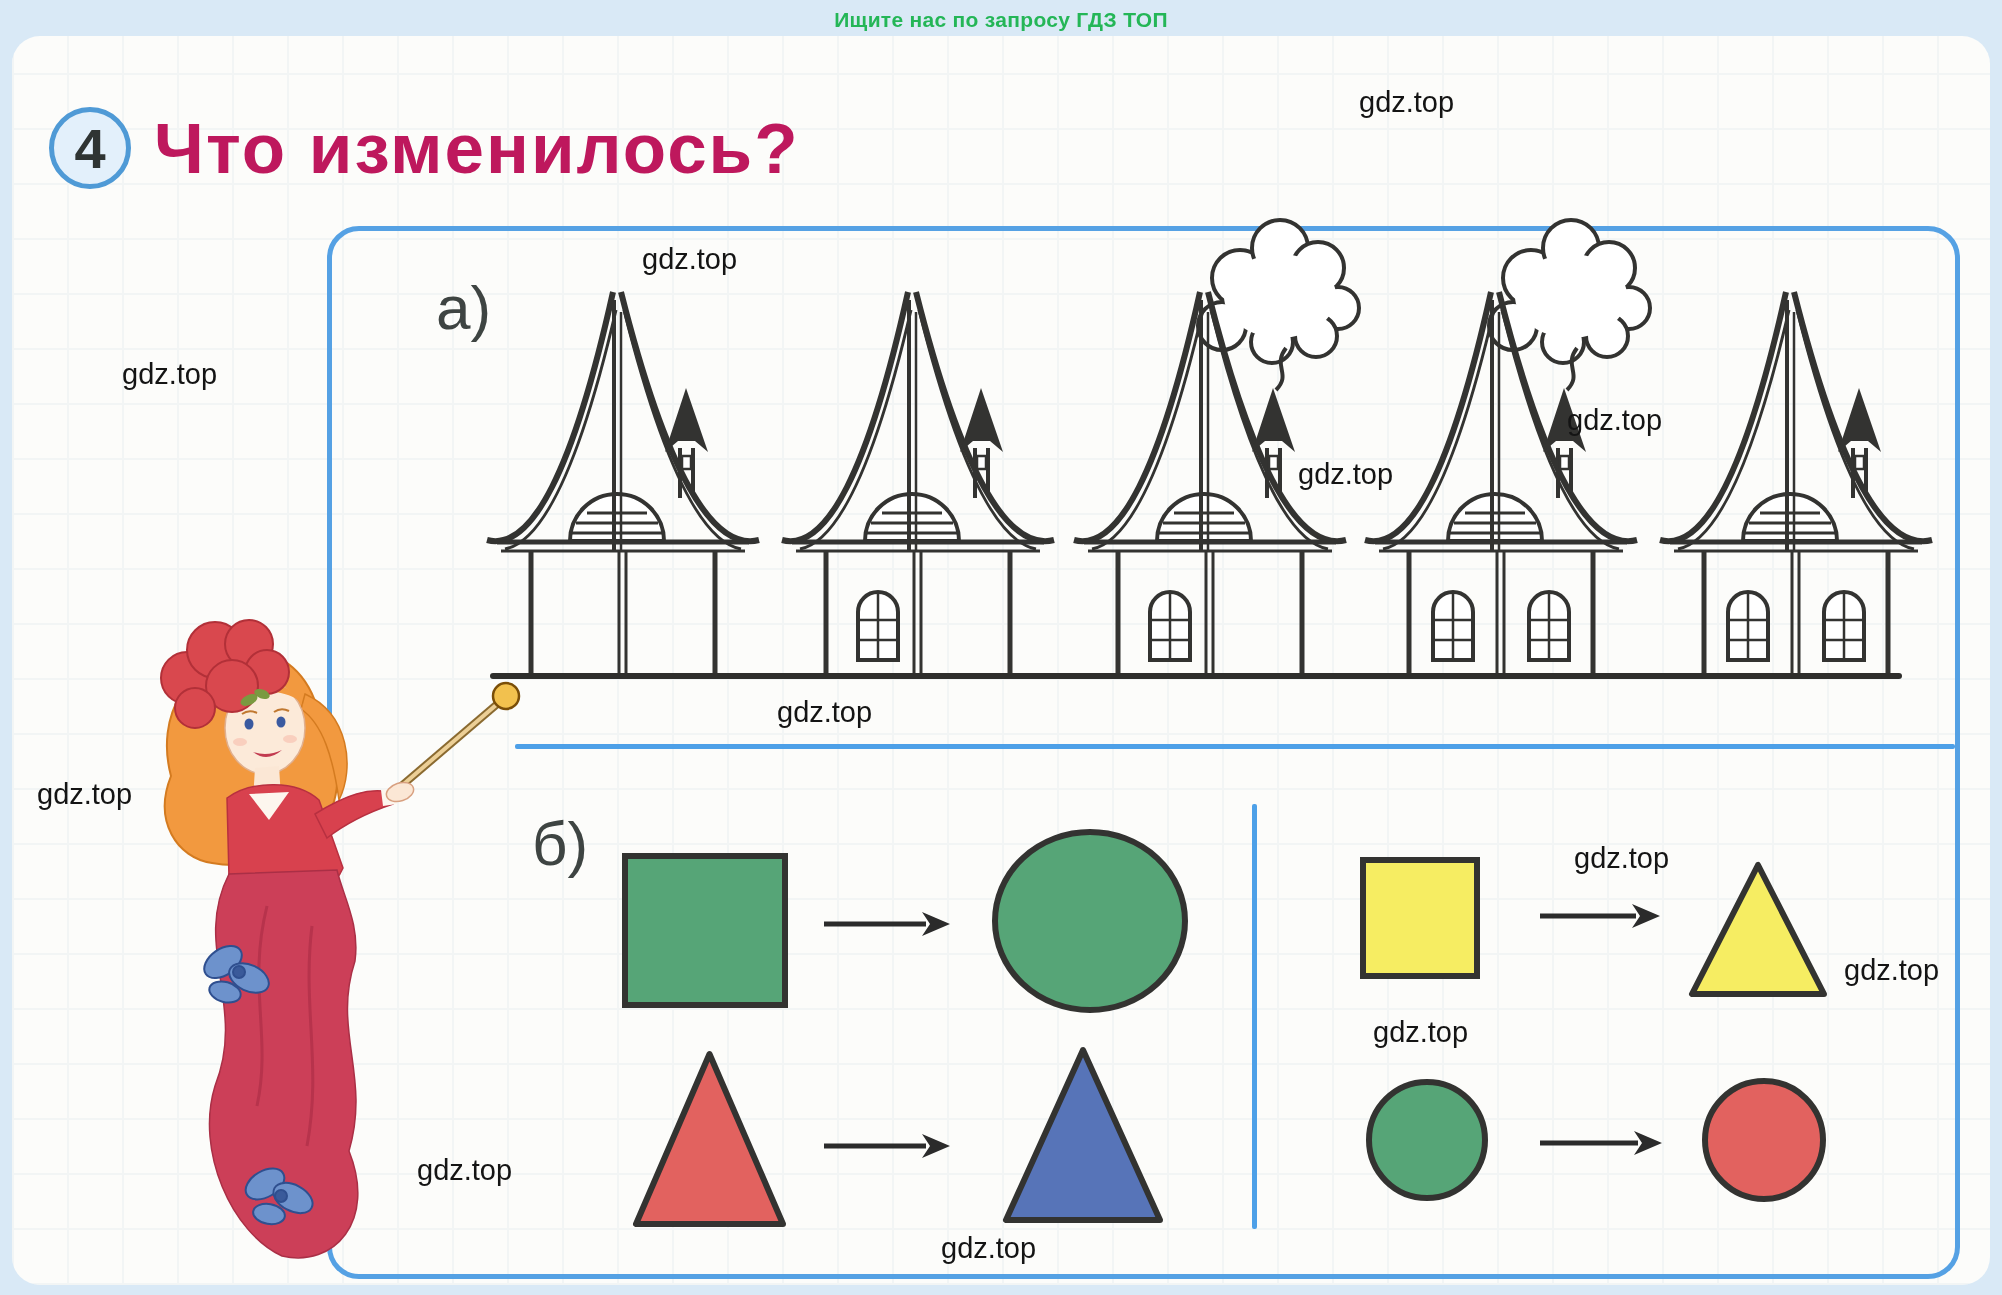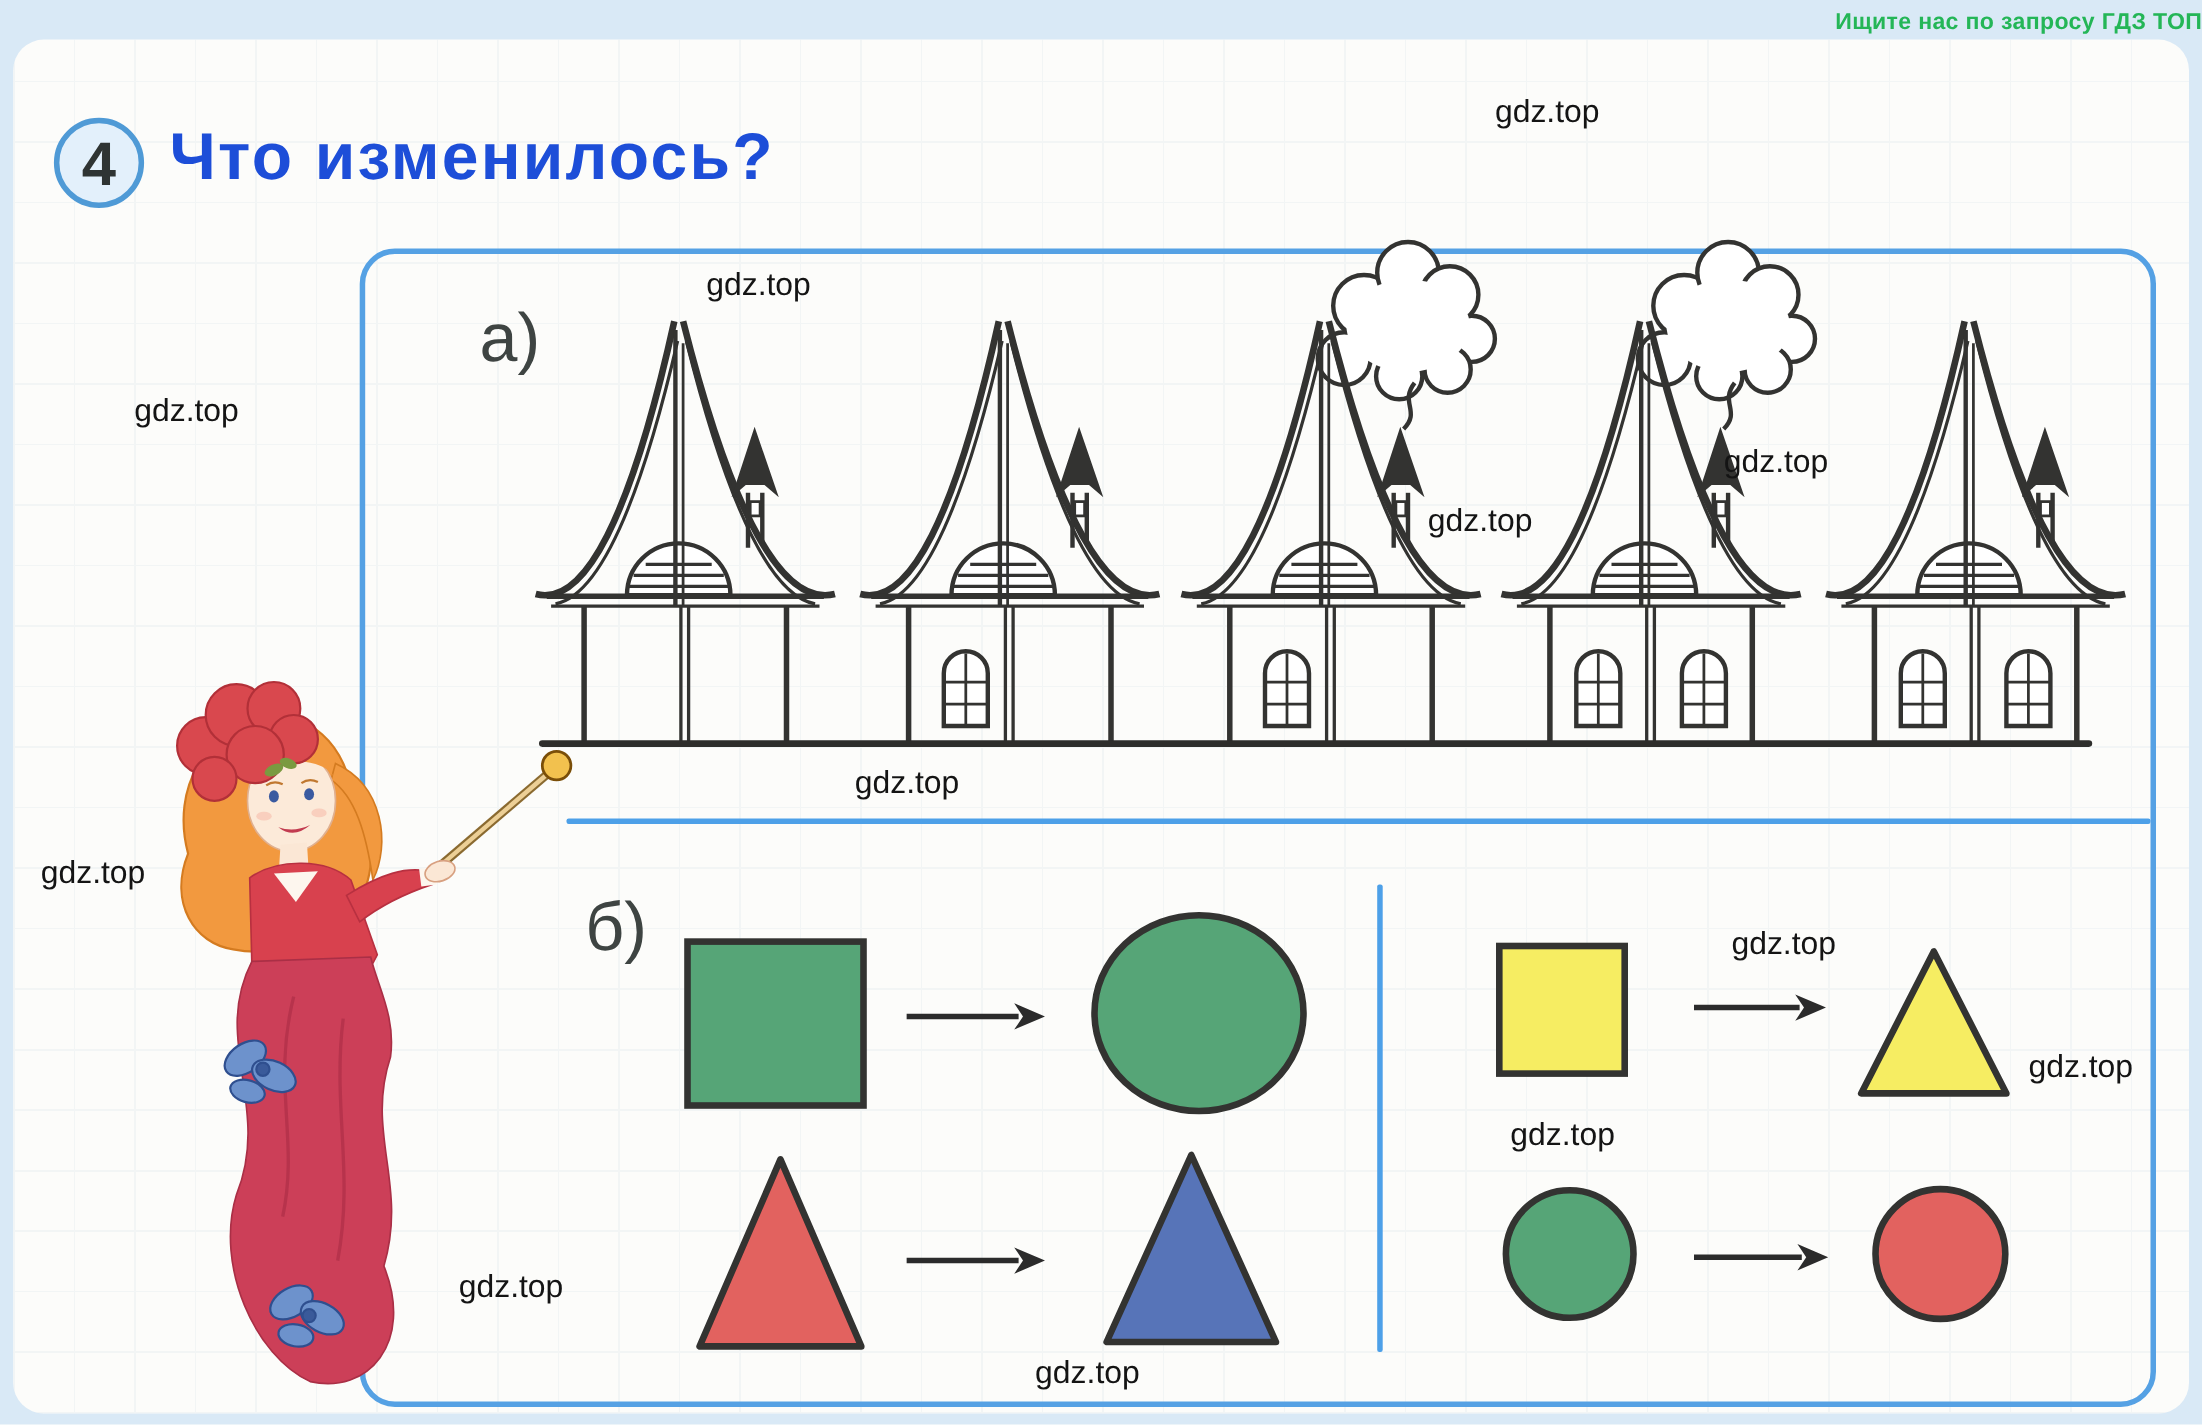--- a/index.html
+++ b/index.html
@@ -1,30 +1,30 @@
 <!DOCTYPE html>
 <html><head>
 <meta charset="utf-8">
 <style>
   html,body{margin:0;padding:0;}
   .screen{position:relative;width:2002px;height:1295px;background:#d9e9f6;
           font-family:"Liberation Sans",sans-serif;overflow:hidden;}
-  .banner{position:absolute;left:0;top:8px;width:100%;text-align:right;
+  .banner{position:absolute;left:0;top:8px;width:100%;text-align:center;
           font-size:21px;font-weight:600;color:#24b657;letter-spacing:.3px;}
   .page{position:absolute;left:12px;top:36px;width:1978px;height:1249px;
         background:#fcfcfa;border-radius:28px;}
   .page::before{content:"";position:absolute;inset:0;border-radius:28px;opacity:.45;
         background-image:repeating-linear-gradient(0deg,#e7edf1 0 1.5px,transparent 1.5px 55px),
                          repeating-linear-gradient(90deg,#e7edf1 0 1.5px,transparent 1.5px 55px);}
   .task-circle{position:absolute;left:37px;top:71px;width:82px;height:82px;border-radius:50%;
         background:#e3f0fb;border:5px solid #4f9ad6;box-sizing:border-box;
         display:flex;align-items:center;justify-content:center;
         font-size:56px;font-weight:bold;color:#2f3433;}
-  .title{position:absolute;left:142px;top:72px;margin:0;font-size:60px;font-weight:bold;
-        color:#1d4ed8;letter-spacing:2px;white-space:nowrap;}
+  .title{position:absolute;left:142px;top:72px;margin:0;font-size:71px;font-weight:bold;
+        color:#be185d;letter-spacing:2px;white-space:nowrap;}
   .frame{position:absolute;left:315px;top:190px;width:1633px;height:1053px;
         border:5px solid #55a1e4;border-radius:32px;box-sizing:border-box;background:transparent;}
   .part-label{position:absolute;font-size:62px;color:#3e4442;}
   .label-a{left:424px;top:236px;}
   .label-b{left:520px;top:772px;}
   .ground-line{position:absolute;left:478px;top:637px;width:1412px;height:6px;background:#2e2e2c;border-radius:3px;}
   .h-divider{position:absolute;left:503px;top:708px;width:1440px;height:5px;background:#4da0e8;border-radius:2px;}
   .v-divider{position:absolute;left:1240px;top:768px;width:5px;height:425px;background:#4da0e8;border-radius:2px;}
   .house{position:absolute;width:300px;height:470px;top:172px;}
   .shape{position:absolute;}

